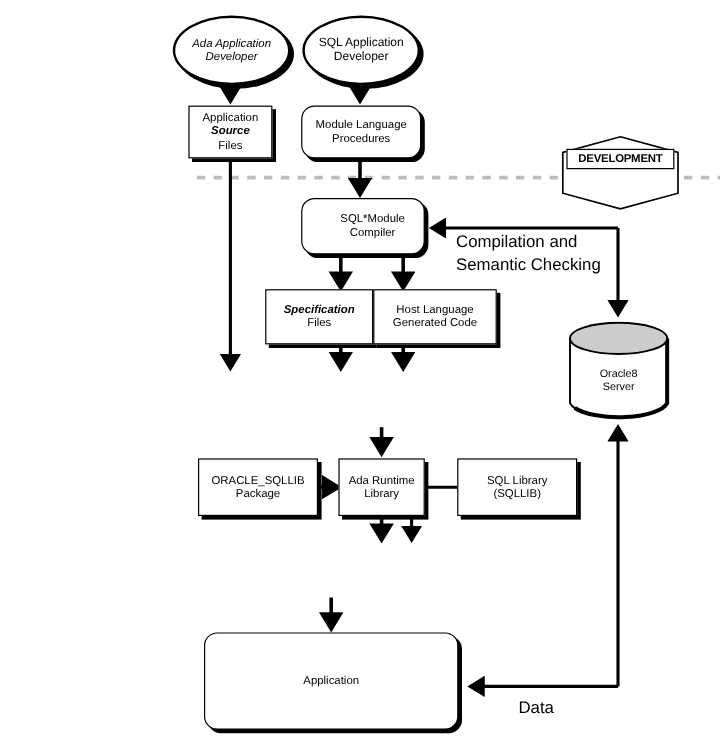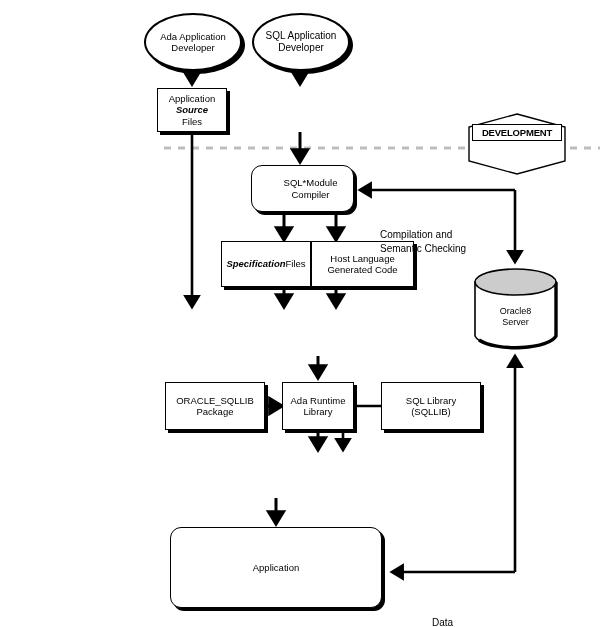--- a/index.html
+++ b/index.html
@@ -107,26 +107,25 @@
     text-align: center;
     font-size: 9px;
     line-height: 1.2;
     white-space: pre-line;
     color: #000;
   }
 
   
   .edge-label {
     position: absolute;
-    font-size: 10px;
+    font-size: 14px;
     line-height: 1.35;
     color: #000;
     white-space: pre-line;
     z-index: 4;
-    margin-top: 36px;
   }
 </style>
 </head>
 <body>
 
 <div id="diagram-root">
 
   <svg id="svg-layer" viewBox="0 0 600 627">
     <defs>
       <marker id="ahead" markerWidth="9" markerHeight="9" refX="4.6" refY="3.4" orient="auto" markerUnits="strokeWidth">
@@ -162,53 +161,57 @@
 
     <line x1="276" y1="498" x2="276" y2="524" stroke="#000" stroke-width="3" marker-end="url(#ahead)"></line>
 
     <path d="M515,190 L360,190" stroke="#000" stroke-width="2.6" fill="none" marker-end="url(#ahead)"></path>
     <path d="M515,190 L515,262" stroke="#000" stroke-width="2.6" fill="none" marker-end="url(#ahead)"></path>
 
     <path d="M515,572 L392,572" stroke="#000" stroke-width="2.6" fill="none" marker-end="url(#ahead)"></path>
     <path d="M515,572 L515,356" stroke="#000" stroke-width="2.6" fill="none" marker-end="url(#ahead)"></path>
   </svg>
 
-  <div class="node oval" style="left:144px; top:13px; width:98px; height:58px;">
+  <div class="node oval" style="left:144px; top:13px; width:98px; height:58px;font-style:italic;">
     <span class="lbl" style="font-size:9.5px;">Ada Application
 Developer</span>
   </div>
 
   <div class="node oval" style="left:252px; top:13px; width:98px; height:58px;">
     <span class="lbl" style="font-size:10px;">SQL Application
 Developer</span>
   </div>
 
   <div class="node rect" style="left:157px; top:88px; width:70px; height:44px; flex-direction:column;">
     <span style="font-size:9.5px; line-height:1.18;">Application</span>
     <span class="it" style="font-size:9.5px; line-height:1.18;">Source</span>
     <span style="font-size:9.5px; line-height:1.18;">Files</span>
   </div>
 
+  <div class="node round" style="left:251px; top:88px; width:100px; height:44px;">
+    <span class="lbl" style="font-size:9.5px;">Module Language
+Procedures</span>
+  </div>
 
   <div id="phase-band">
     <svg class="hexsvg" width="102" height="62" viewBox="0 0 102 62">
       <polygon points="51,1 99,14 99,48 51,61 3,48 3,14" fill="#ffffff" stroke="#000000" stroke-width="1.4"></polygon>
     </svg>
     <div class="phase-box" id="phase-development">DEVELOPMENT</div>
   </div>
 
   <div class="node round" style="left:251px; top:165px; width:103px; height:47px;">
     <span class="lbl" style="font-size:9.5px;margin-left:16px;">SQL*Module
 Compiler</span>
   </div>
 
   <div class="edge-label" style="left:380px; top:192px; width:130px;">Compilation and
 Semantic Checking</div>
 
-  <div class="node rect" style="left:221px; top:241px; width:90px; height:46px; ">
+  <div class="node rect" style="left:221px; top:241px; width:90px; height:46px; flex-direction:column;">
     <span class="it" style="font-size:9.5px; line-height:1.2;">Specification</span>
     <span style="font-size:9.5px; line-height:1.2;">Files</span>
   </div>
 
   <div class="node rect" style="left:311px; top:241px; width:103px; height:46px;">
     <span class="lbl" style="font-size:9.5px;">Host Language
 Generated Code</span>
   </div>
 
   <div id="oracle-server">

